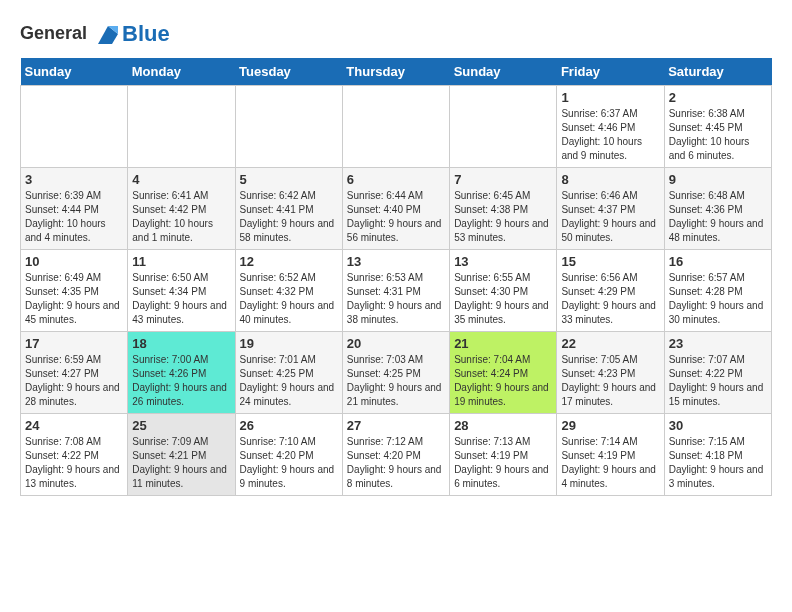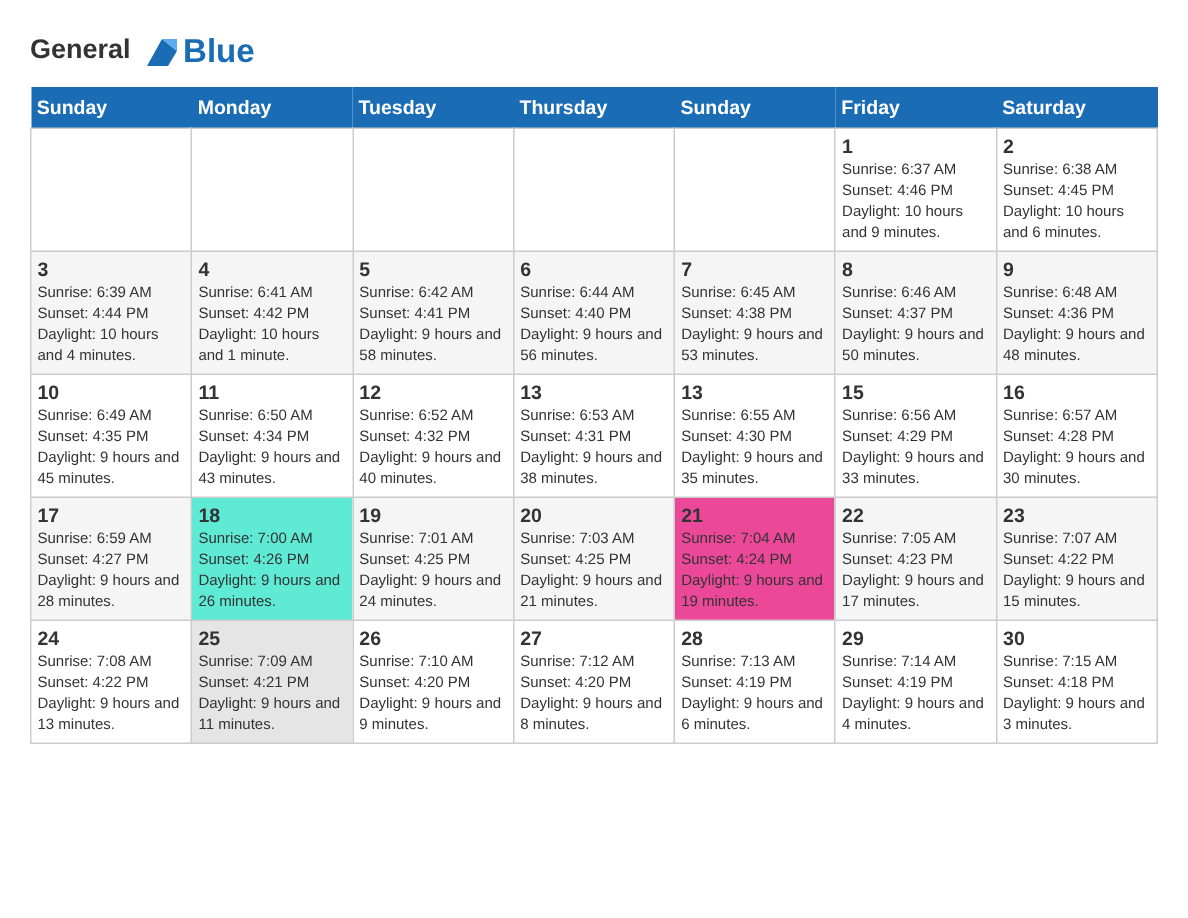--- a/index.html
+++ b/index.html
@@ -195,21 +195,21 @@
           <div class="day-info">Sunrise: 7:00 AM<br>Sunset: 4:26 PM<br>Daylight: 9 hours and 26 minutes.</div>
         </td>
         <td style="background: rgb(245, 245, 245);">
           <span class="day-num">19</span>
           <div class="day-info">Sunrise: 7:01 AM<br>Sunset: 4:25 PM<br>Daylight: 9 hours and 24 minutes.</div>
         </td>
         <td style="background: rgb(245, 245, 245);">
           <span class="day-num">20</span>
           <div class="day-info">Sunrise: 7:03 AM<br>Sunset: 4:25 PM<br>Daylight: 9 hours and 21 minutes.</div>
         </td>
-        <td style="background: #ec4899;">
+        <td style="background: #bef264;">
           <span class="day-num">21</span>
           <div class="day-info">Sunrise: 7:04 AM<br>Sunset: 4:24 PM<br>Daylight: 9 hours and 19 minutes.</div>
         </td>
         <td style="background: rgb(245, 245, 245);">
           <span class="day-num">22</span>
           <div class="day-info">Sunrise: 7:05 AM<br>Sunset: 4:23 PM<br>Daylight: 9 hours and 17 minutes.</div>
         </td>
         <td style="background: rgb(245, 245, 245);">
           <span class="day-num">23</span>
           <div class="day-info">Sunrise: 7:07 AM<br>Sunset: 4:22 PM<br>Daylight: 9 hours and 15 minutes.</div>

